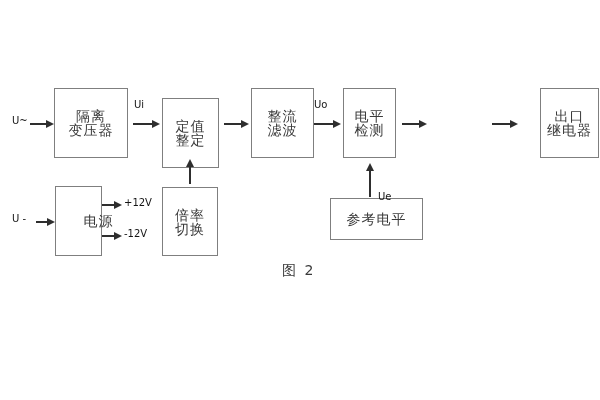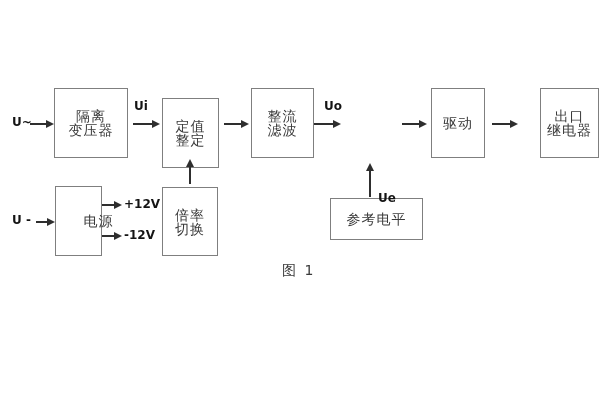--- a/index.html
+++ b/index.html
@@ -29,22 +29,22 @@
     gap:0;
     font-size:14px;
     color:var(--box-text);
     letter-spacing:1px;
     line-height:1;
     white-space:nowrap;
   }
   .box.single{gap:0;}
   .lbl{
     position:absolute;
-    font-size:12px;
-    font-weight:bold;
+    font-size:10px;
+    font-weight:normal;
     color:var(--label-text);
     line-height:1;
     white-space:nowrap;
   }
   .cap{
     position:absolute;
     font-size:14px;
     color:var(--box-text);
     letter-spacing:2px;
     line-height:1;
@@ -93,24 +93,25 @@
   <div class="box" style="left:162px;top:98px;width:57px;height:70px;">
     <span>定值</span>
     <span>整定</span>
   </div>
 
   <div class="box" style="left:251px;top:88px;width:63px;height:70px;">
     <span>整流</span>
     <span>滤波</span>
   </div>
 
+  <div class="box" style="left:343px;top:88px;width:53px;height:70px;">
+    <span>电平</span>
+    <span>检测</span>
+  </div>
 
-  <div class="box single" style="left:431px;top:88px;width:54px;height:70px;">
-    <span>驱动</span>
-  </div>
 
   <div class="box" style="left:523px;top:88px;width:59px;height:70px;margin-left:17px;">
     <span>出口</span>
     <span>继电器</span>
   </div>
 
   <div class="box single" style="left:55px;top:186px;width:47px;height:70px;padding-left:40px;">
     <span>电源</span>
   </div>
 
@@ -133,20 +134,20 @@
   <div class="arr-r" style="left:36px;top:221px;width:11px;"></div>
   <div class="arr-r" style="left:102px;top:204px;width:12px;"></div>
   <div class="arr-r" style="left:102px;top:235px;width:12px;"></div>
 
   <div class="arr-u" style="left:189px;top:167px;height:17px;"></div>
   <div class="arr-u" style="left:369px;top:171px;height:26px;"></div>
 
   <span class="lbl" style="left:12px;top:116px;">U~</span>
   <span class="lbl" style="left:12px;top:214px;">U -</span>
   <span class="lbl" style="left:134px;top:100px;">Ui</span>
-  <span class="lbl" style="left:324px;top:100px;">Uo</span>
+  <span class="lbl" style="left:314px;top:100px;">Uo</span>
   <span class="lbl" style="left:378px;top:192px;">Ue</span>
   <span class="lbl" style="left:124px;top:198px;">+12V</span>
   <span class="lbl" style="left:124px;top:229px;">-12V</span>
 
-  <div class="cap" style="left:282px;top:263px;">图 1</div>
+  <div class="cap" style="left:282px;top:263px;">图 2</div>
 
 </div>
 
 </body></html>

